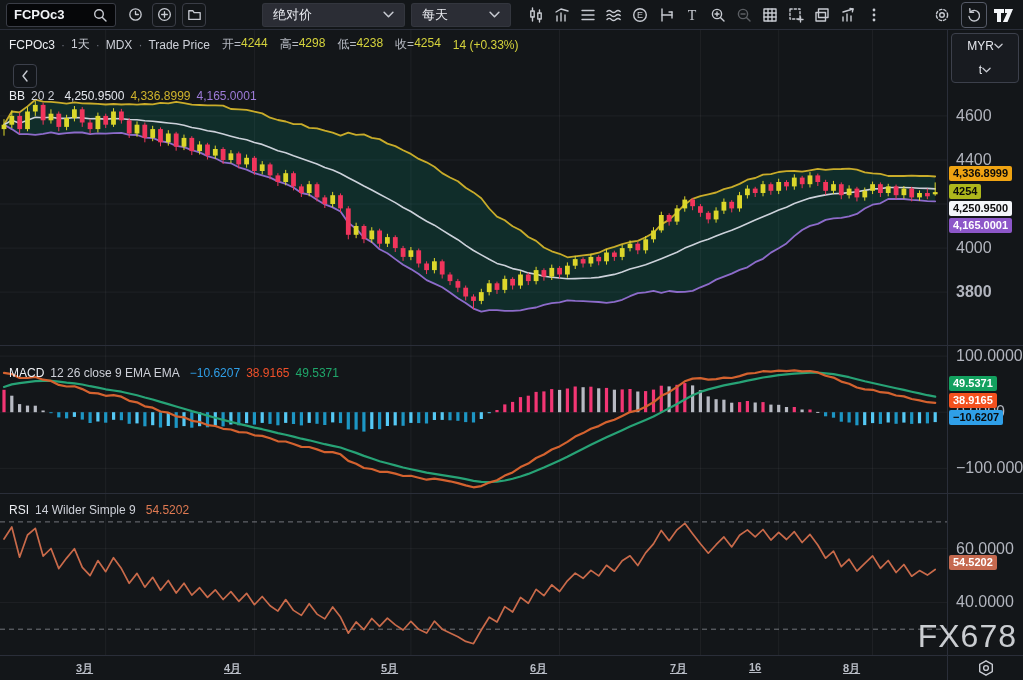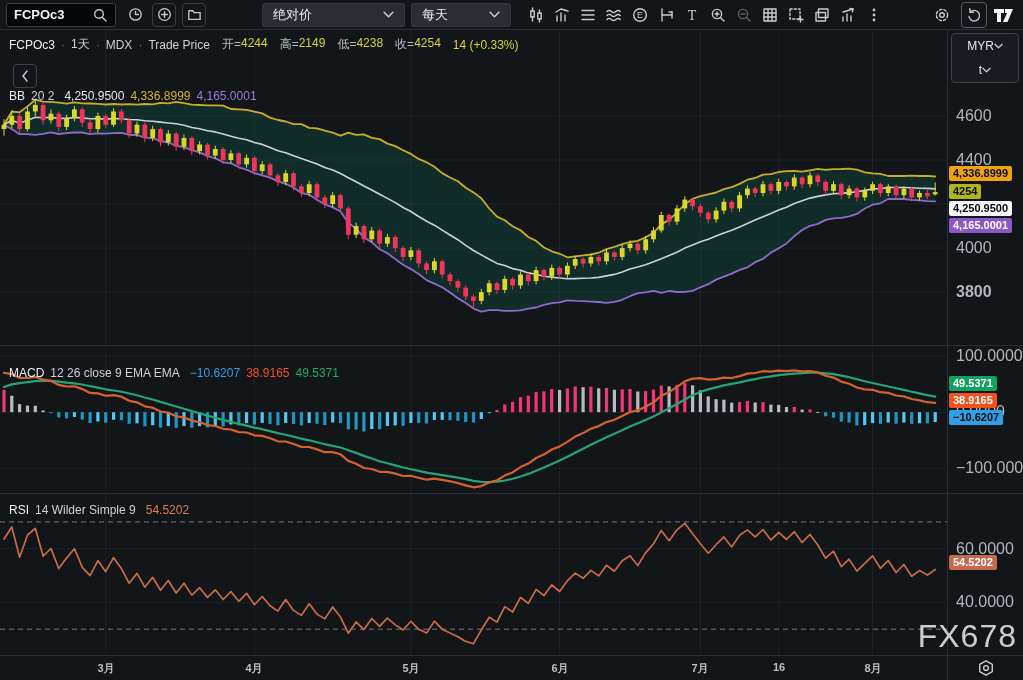--- a/index.html
+++ b/index.html
@@ -40,21 +40,21 @@
   .back-btn{position:absolute;left:13px;top:34px;width:24px;height:24px;border:1px solid #3c404b;border-radius:4px;
     background:rgba(19,22,25,.7);display:flex;align-items:center;justify-content:center;cursor:pointer;z-index:4;}
   
   .unit-box{position:absolute;top:3px;left:3px;right:4px;border:1px solid #3c404b;border-radius:4px;background:#181b20;z-index:5;}
   .unit-row{height:24px;display:flex;align-items:center;justify-content:center;padding:0 7px;color:#e6e8ee;font-size:12px;cursor:pointer;}
   .watermark{position:absolute;right:6px;bottom:0px;font-size:32px;font-weight:400;letter-spacing:1px;color:#e4e7eb;opacity:.88;z-index:6;}
   
   .time-row{height:25px;border-top:1px solid #2a2e39;display:flex;position:relative;}
   .time-plot{width:947px;position:relative;}
   .time-corner{width:76px;border-left:1px solid #2a2e39;display:flex;align-items:center;justify-content:center;}
-  .time-tick{position:absolute;top:5px;width:60px;margin-left:-30px;text-align:center;font-size:11px;font-weight:700;color:#b9bdc6;}
+  .time-tick{position:absolute;top:5px;width:60px;margin-left:-30px;font-size:11px;font-weight:700;color:#b9bdc6;text-decoration:underline;}
 </style>
 </head>
 <body>
 
 <div class="app">
 
   <div class="toolbar">
     <div class="symbol-box">
       <span>FCPOc3</span>
       <svg class="icn" width="16" height="16" viewBox="0 0 16 16">
@@ -486,21 +486,21 @@
         <span class="sep">·</span>
         <span class="dimtxt">MDX</span>
         <span class="sep">·</span>
         <span class="dimtxt">Trade Price</span>
         <span class="pair">
             <span class="lbl">开=</span>
             <span style="color:#d5d33c">4244</span>
           </span>
         <span class="pair">
             <span class="lbl">高=</span>
-            <span style="color:#d5d33c">2149</span>
+            <span style="color:#d5d33c">4298</span>
           </span>
         <span class="pair">
             <span class="lbl">低=</span>
             <span style="color:#d5d33c">4238</span>
           </span>
         <span class="pair">
             <span class="lbl">收=</span>
             <span style="color:#d5d33c">4254</span>
           </span>
         <span class="pair" style="color:#d5d33c">14 (+0.33%)</span>

